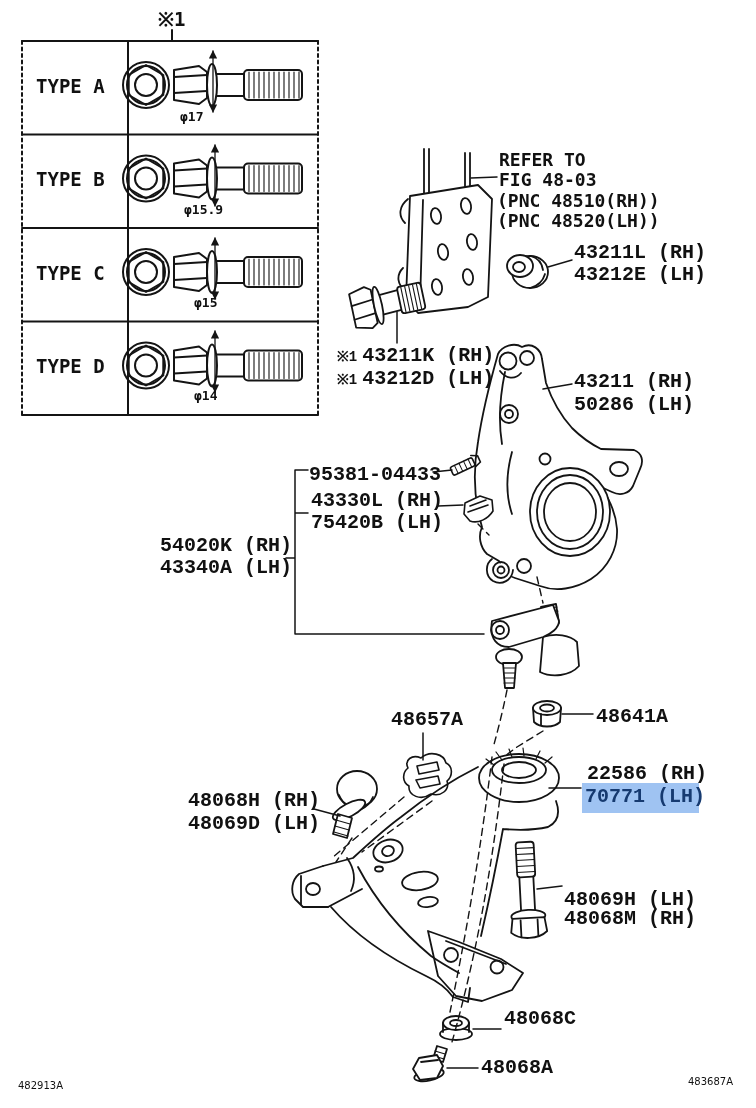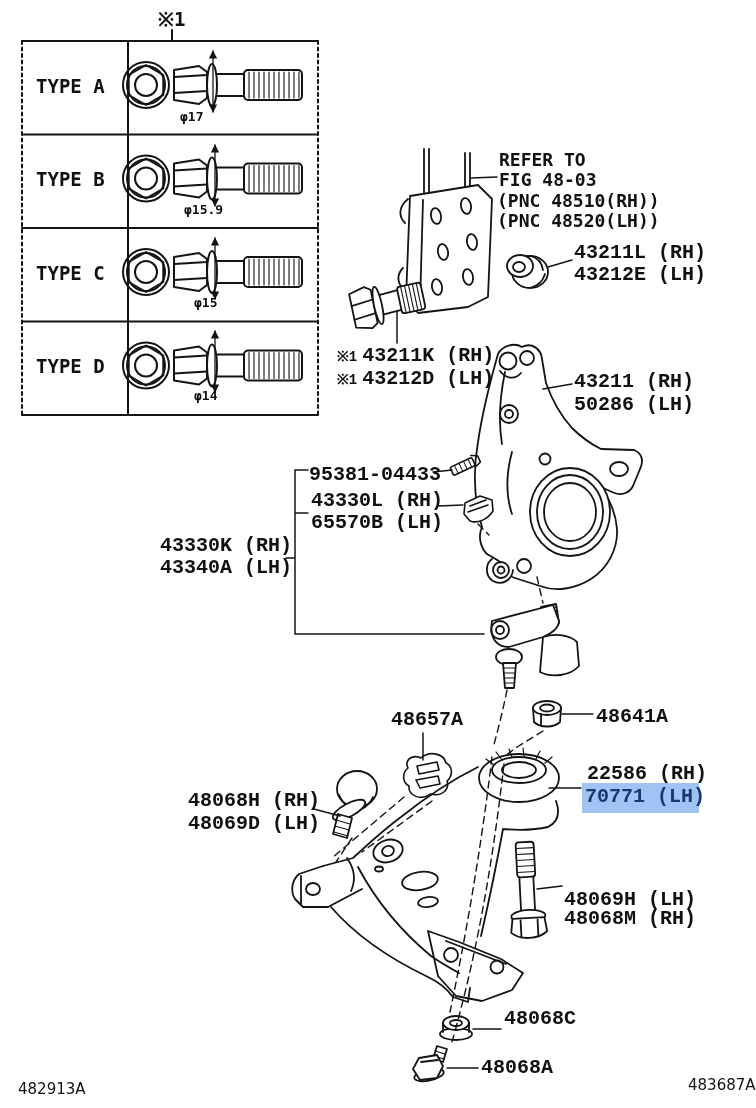--- a/index.html
+++ b/index.html
@@ -15,21 +15,21 @@
   .art{position:absolute;left:0;top:0;width:756px;height:1108px;}
   .lbl{position:absolute;font-weight:bold;white-space:pre;line-height:1.05;color:var(--ink);}
   .f20{font-size:20px;font-family:Liberation Mono, monospace;}
   .f19{font-size:19px;}
   .f18{font-size:18px;}
   .f15{font-size:13px;}
   .pre{font-size:14px;font-weight:bold;margin-right:5px;}
   .hl{position:absolute;background:var(--highlight-bg);}
   .hl-text{color:var(--highlight-text);}
   .footer{position:absolute;font-family:"DejaVu Sans","Liberation Sans",sans-serif;
-          font-size:15px;font-weight:normal;color:var(--ink);white-space:pre;}
+          font-size:10px;font-weight:normal;color:var(--ink);white-space:pre;}
 </style>
 </head>
 <body>
 
 <div class="stage">
 
   <svg class="art" viewBox="0 0 756 1108" stroke-linecap="round" stroke-linejoin="round">
     <defs>
       <marker id="arr" viewBox="0 0 10 10" refX="9" refY="5" markerWidth="6.5" markerHeight="6.5" orient="auto-start-reverse">
           <path d="M0,0 L10,5 L0,10 Z" fill="#141414"></path>
@@ -277,23 +277,23 @@
 
   <div class="lbl f20" style="left:337px;top:345px"><span class="pre">※1</span><span>43211K (RH)</span></div>
   <div class="lbl f20" style="left:337px;top:368px"><span class="pre">※1</span><span>43212D (LH)</span></div>
 
   <div class="lbl f20" style="left:574px;top:371px">43211 (RH)</div>
   <div class="lbl f20" style="left:574px;top:394px">50286 (LH)</div>
 
   <div class="lbl f20" style="left:309px;top:464px">95381-04433</div>
 
   <div class="lbl f20" style="left:311px;top:490px">43330L (RH)</div>
-  <div class="lbl f20" style="left:311px;top:512px">65570B (LH)</div>
-
-  <div class="lbl f20" style="left:160px;top:535px">43330K (RH)</div>
+  <div class="lbl f20" style="left:311px;top:512px">75420B (LH)</div>
+
+  <div class="lbl f20" style="left:160px;top:535px">54020K (RH)</div>
   <div class="lbl f20" style="left:160px;top:557px">43340A (LH)</div>
 
   <div class="lbl f20" style="left:391px;top:709px">48657A</div>
   <div class="lbl f20" style="left:596px;top:706px">48641A</div>
 
   <div class="hl" style="left:582px;top:783px;width:117px;height:30px"></div>
   <div class="lbl f20" style="left:587px;top:763px">22586 (RH)</div>
   <div class="lbl f20 hl-text" style="left:585px;top:786px">70771 (LH)</div>
 
   <div class="lbl f20" style="left:188px;top:790px">48068H (RH)</div>

